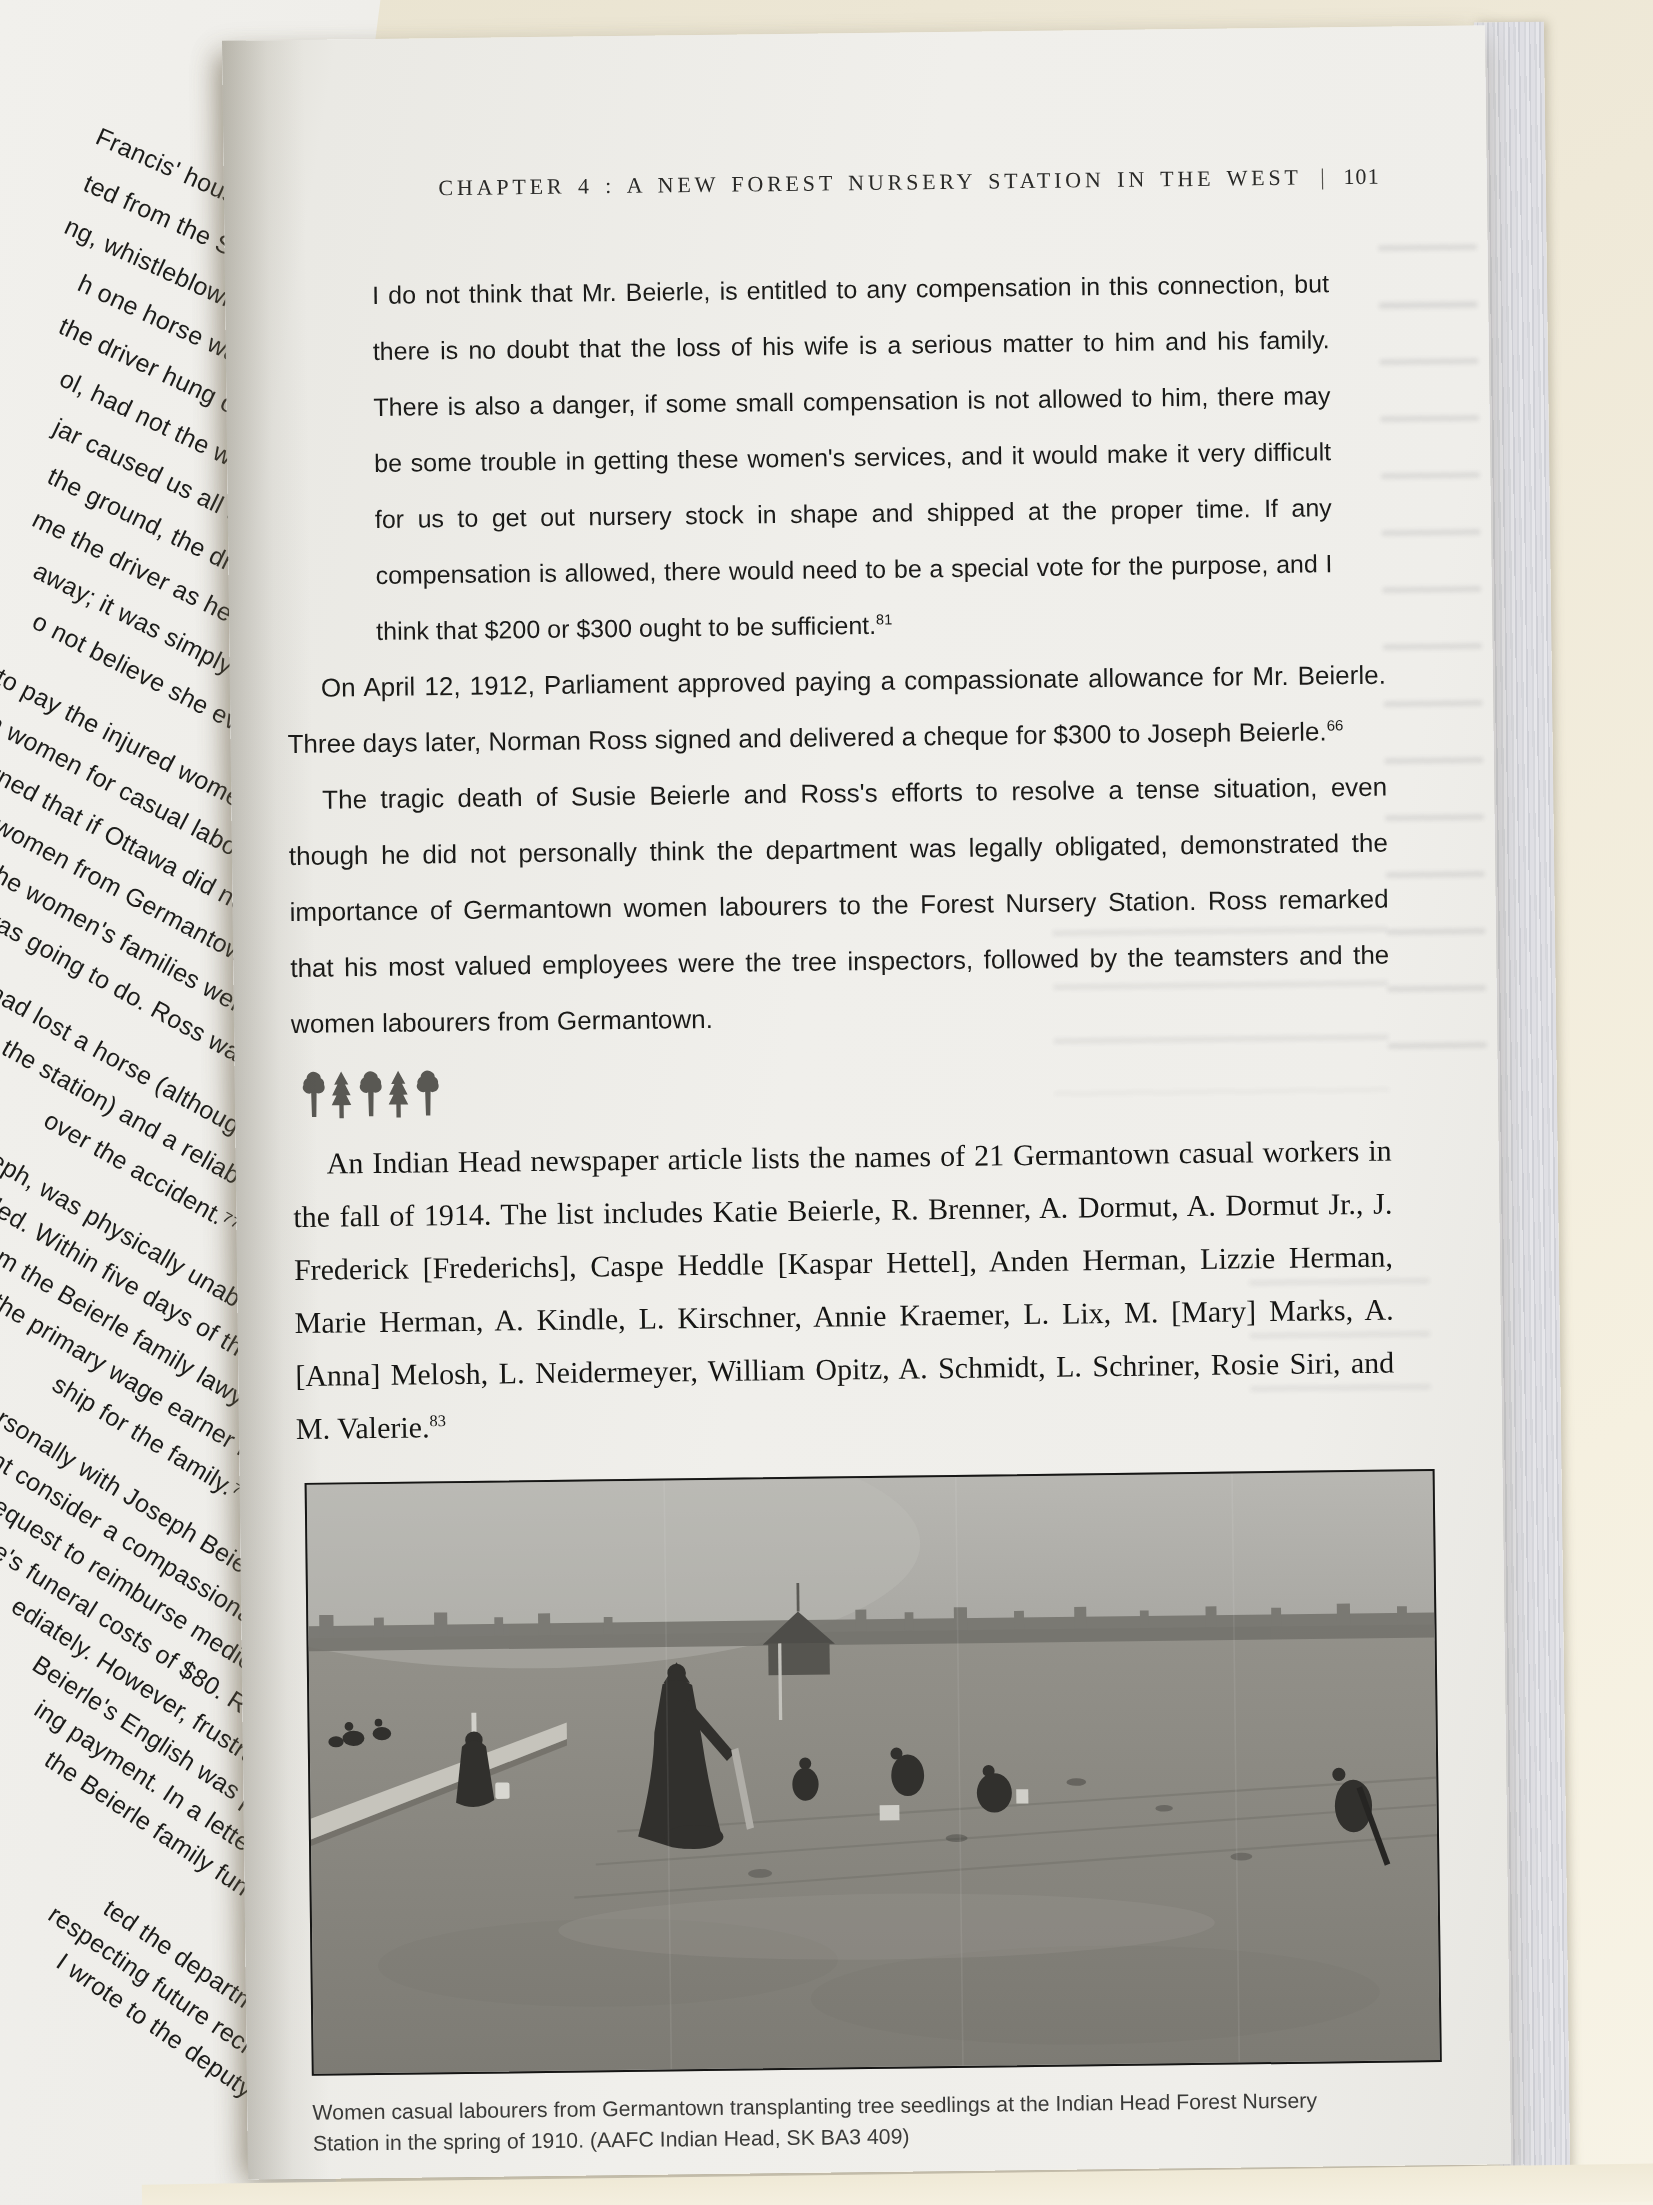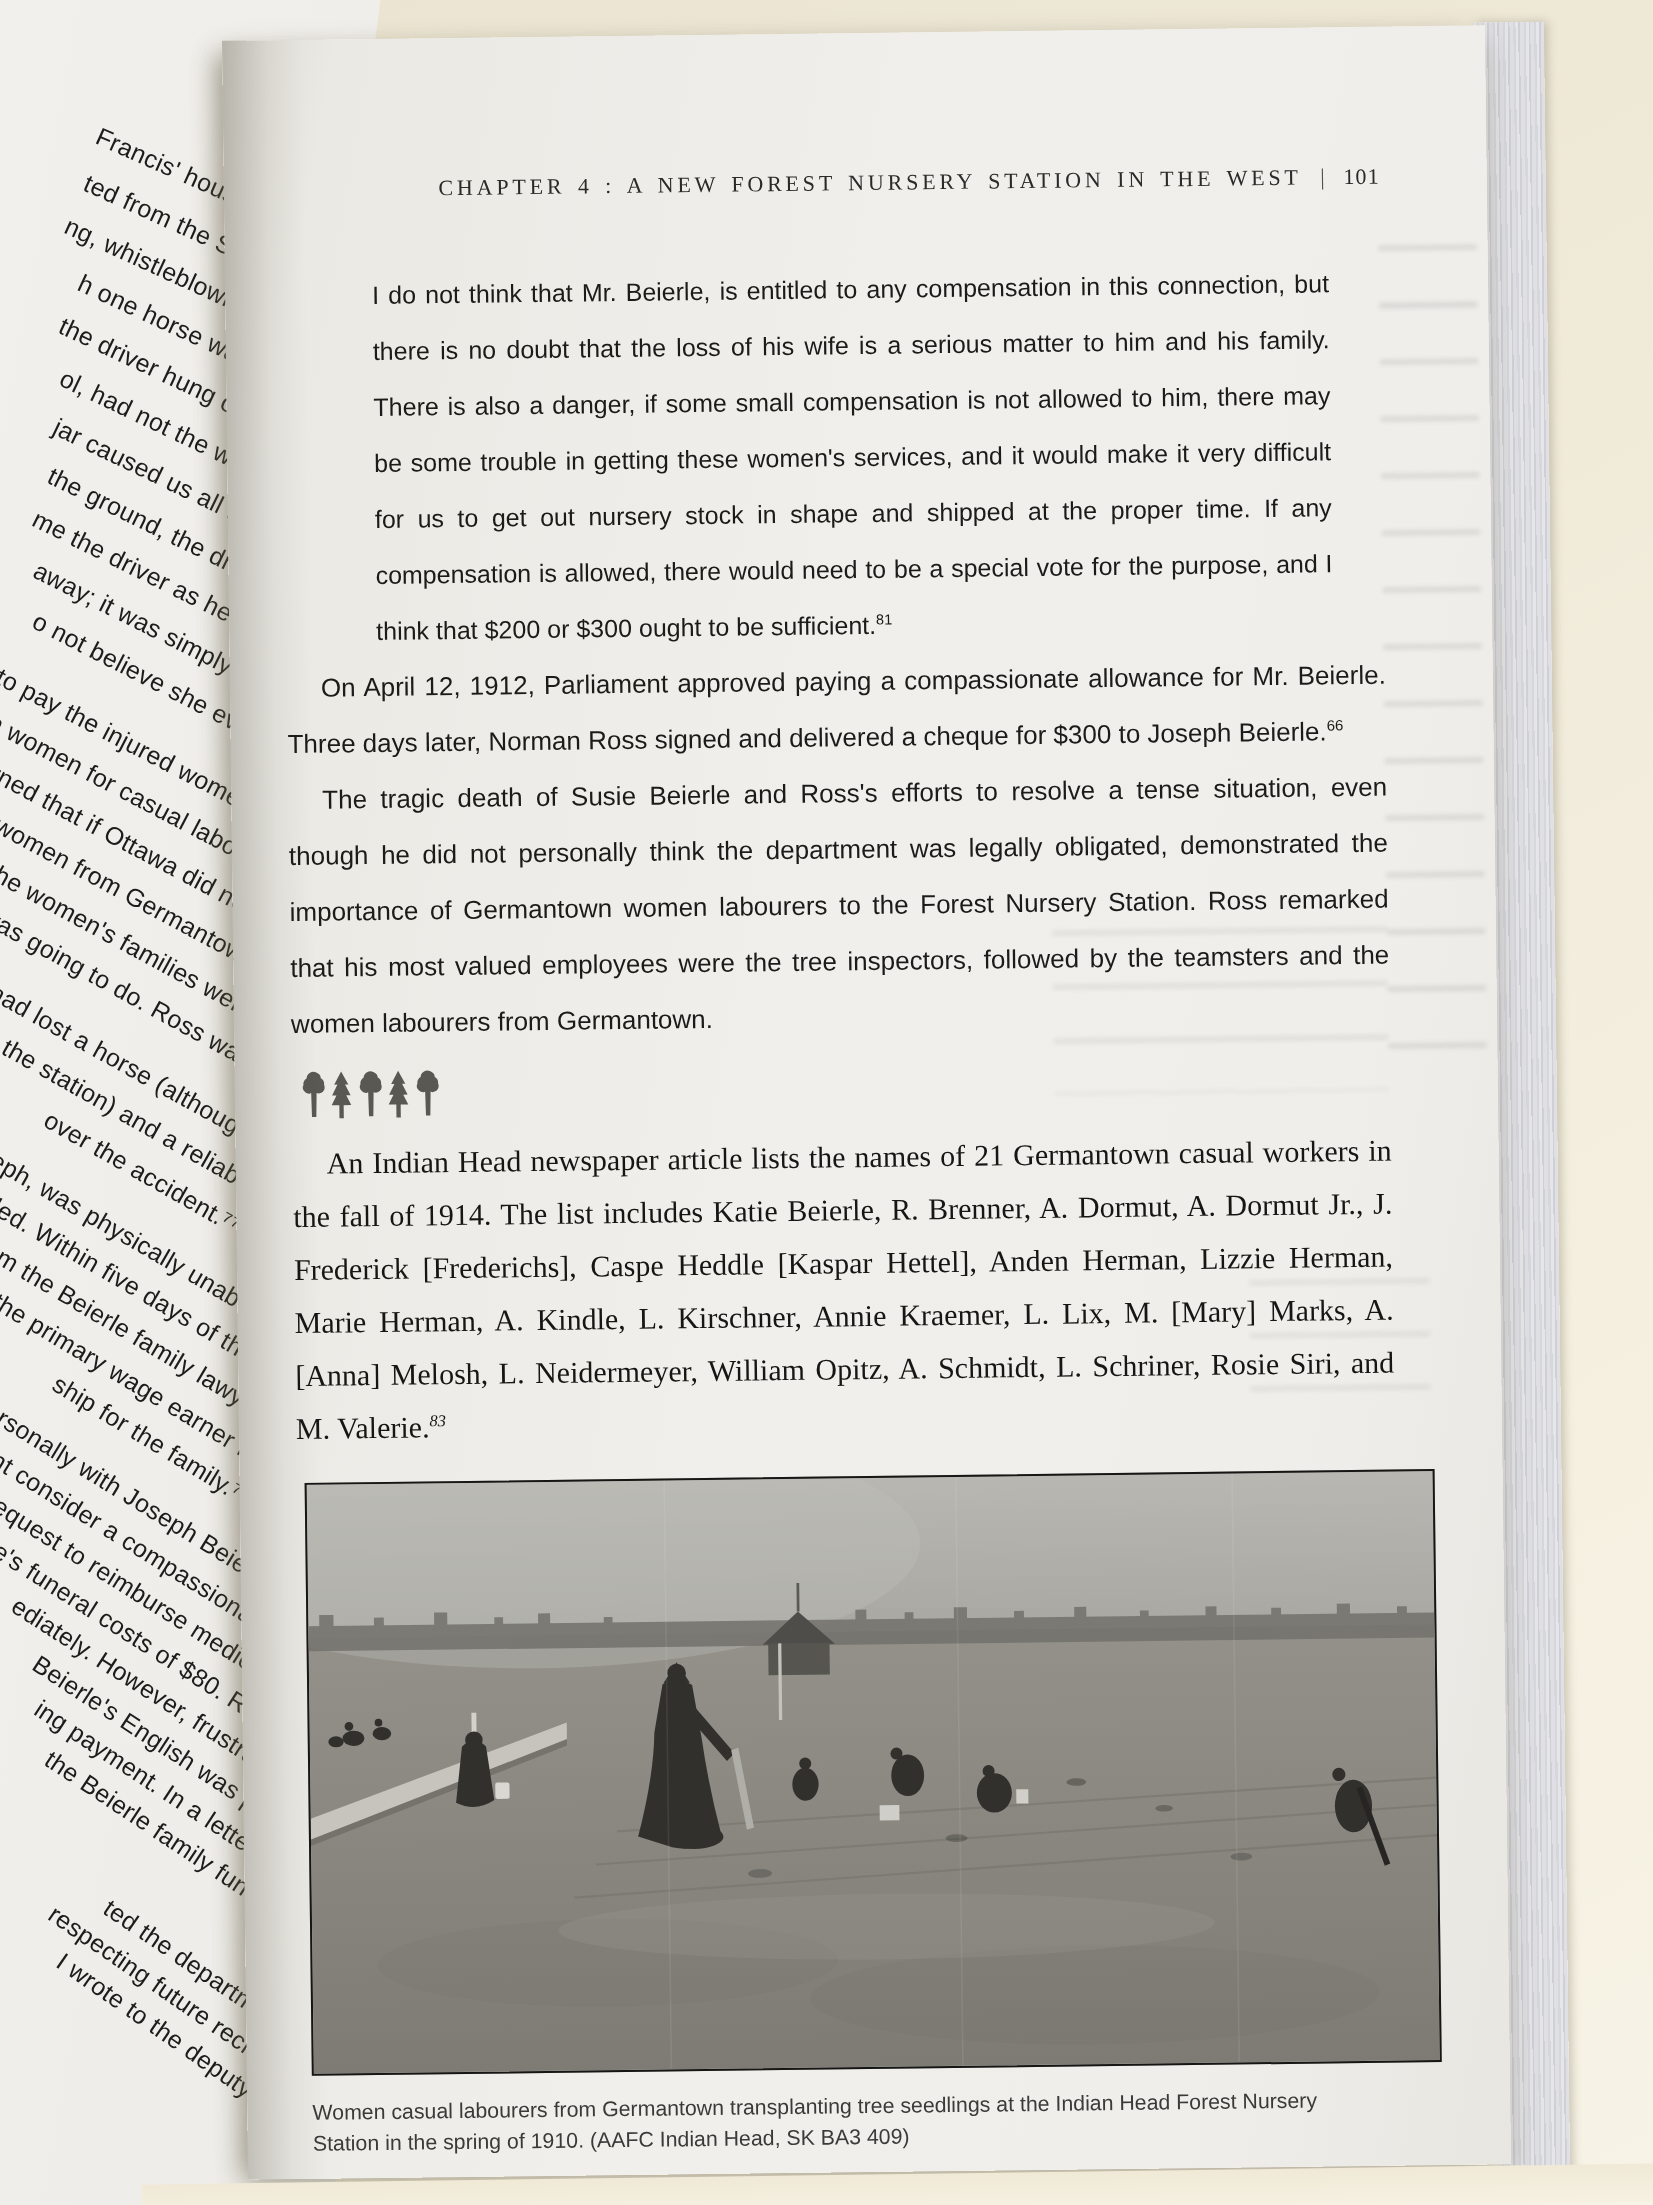--- a/index.html
+++ b/index.html
@@ -50,21 +50,21 @@
   .quote{margin:0 52px 0 90px;font-size:25px;line-height:56px;text-align:justify;
     color:#1b1b19;}
   .body{margin:0;font-size:26px;line-height:56px;text-align:justify;color:#1b1b19;}
   .indent{text-indent:34px;}
   sup{font-size:58%;line-height:0;vertical-align:super;letter-spacing:0;}
 
   .divider{margin:18.6px 0 16.4px 9.8px;display:flex;gap:5.5px;align-items:flex-end;opacity:.88;}
 
   .names{margin:7.7px 0 0 0;font-family:"Liberation Serif","DejaVu Serif",serif;
     font-size:30px;line-height:53px;text-align:justify;color:#161614;}
-  .names .serif-sup{font-size:55%;font-style:italic;}
+  .names .serif-sup{font-size:55%;}
 
   .figure{margin:28.4px 0 0 8.2px;width:1126px;height:589px;border:2.2px solid #161615;
     background:#a9a8a3;position:relative;overflow:hidden;}
   .figure svg{display:block;}
 
   .caption{margin:22px 0 0 8.2px;width:1039px;font-size:21.3px;line-height:31px;color:#3a3a38;}
 
   .bottom-cream{position:absolute;left:142px;top:2174px;width:1531px;height:38px;
     background:linear-gradient(180deg,#efe9d6,#f6f1e2);transform:rotate(-0.8deg);z-index:6;}
 </style>

